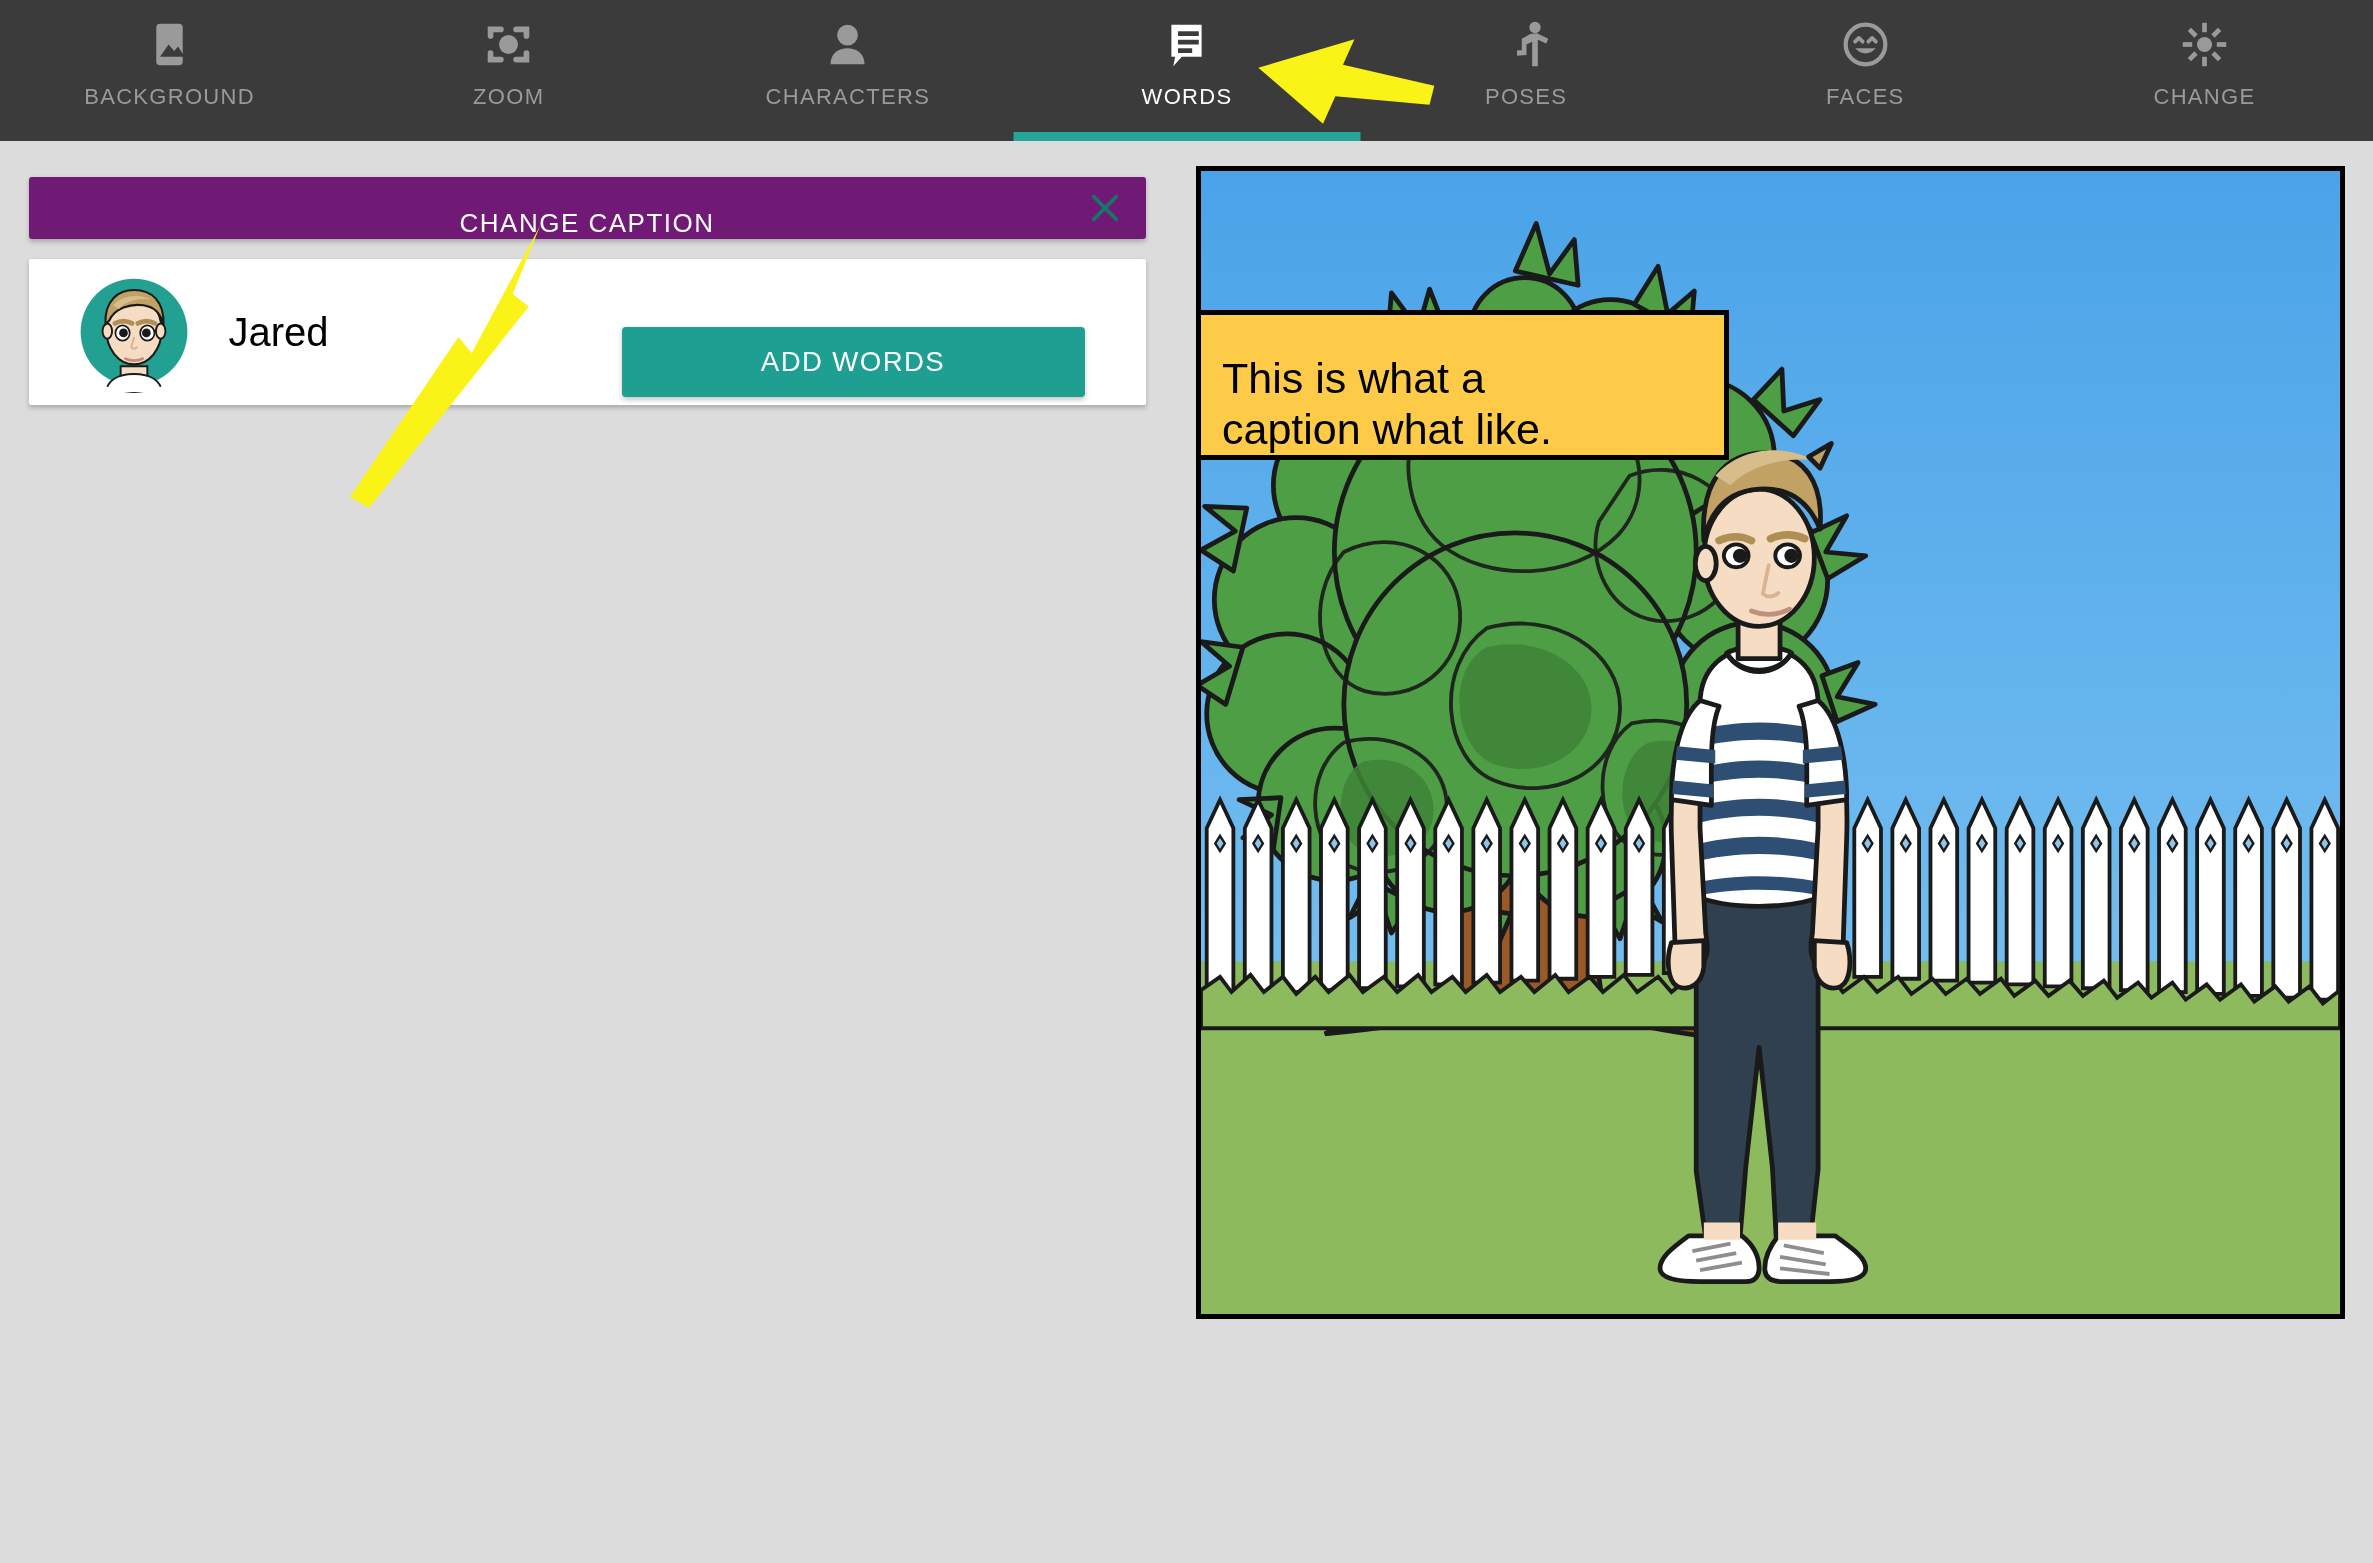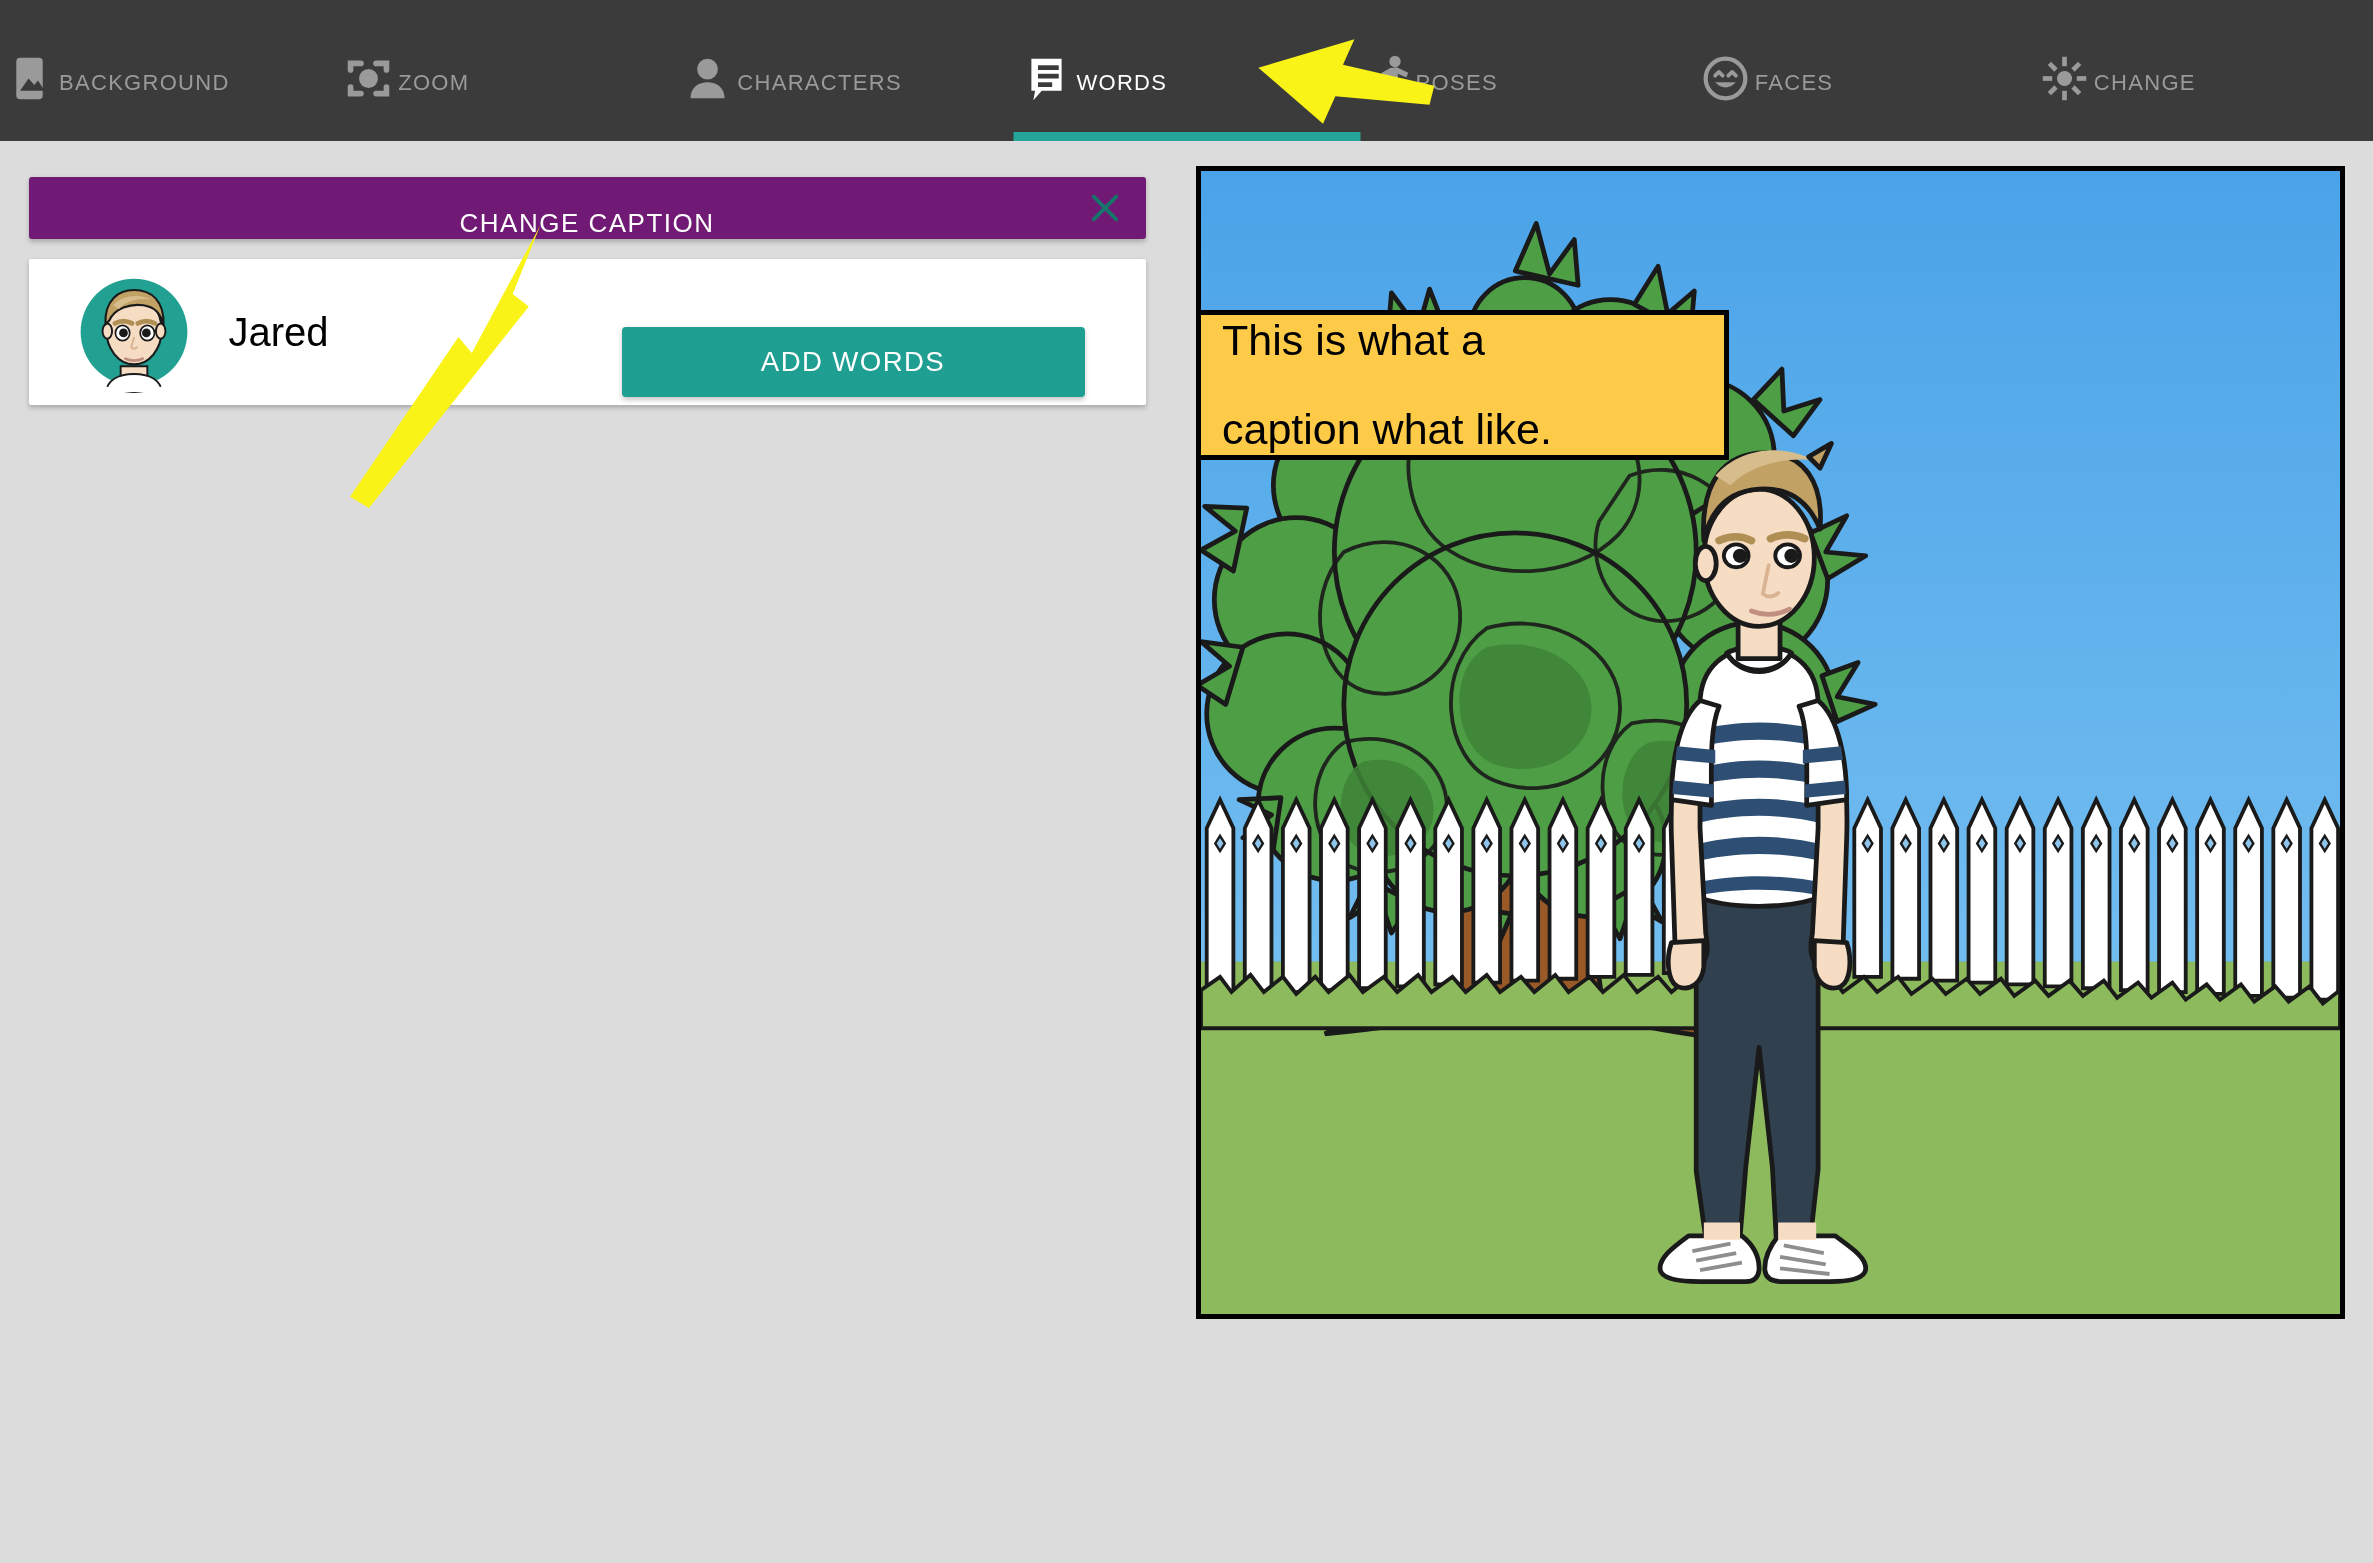--- a/index.html
+++ b/index.html
@@ -23,21 +23,21 @@
     height: 141px;
     background: #3b3b3b;
     display: flex;
     align-items: stretch;
     box-sizing: border-box;
   }
   .tab {
     flex: 1 1 0;
     position: relative;
     display: flex;
-    flex-direction: row;
+    flex-direction: column;
     align-items: center;
     justify-content: flex-start;
     padding-top: 15px;
     cursor: pointer;
     user-select: none;
   }
   .tab-icon {
     width: 59px;
     height: 59px;
     display: flex;
@@ -176,21 +176,21 @@
     position: absolute;
     left: 1196px;
     top: 169px;
     width: 533px;
     height: 150px;
     background: #fecb48;
     border: 5.7px solid #000000;
     box-sizing: border-box;
     display: flex;
     flex-direction: column;
-    justify-content: space-between;
+    justify-content: flex-end;
     padding: 0 21px;
   }
   .caption-line {
     font-size: 43px;
     line-height: 1.19;
     color: #000000;
     font-family: "Liberation Sans", sans-serif;
     white-space: nowrap;
   }
 

